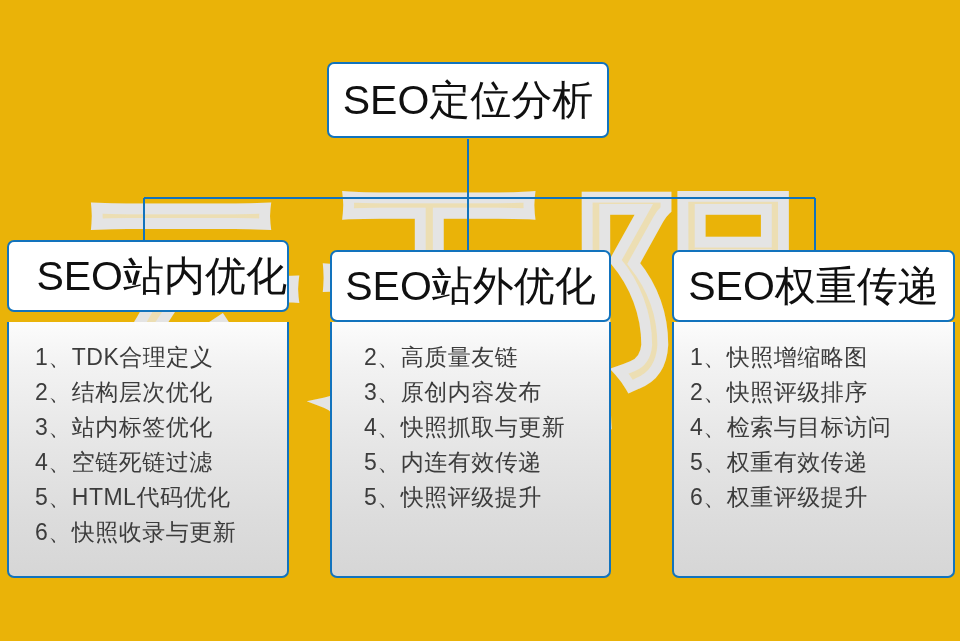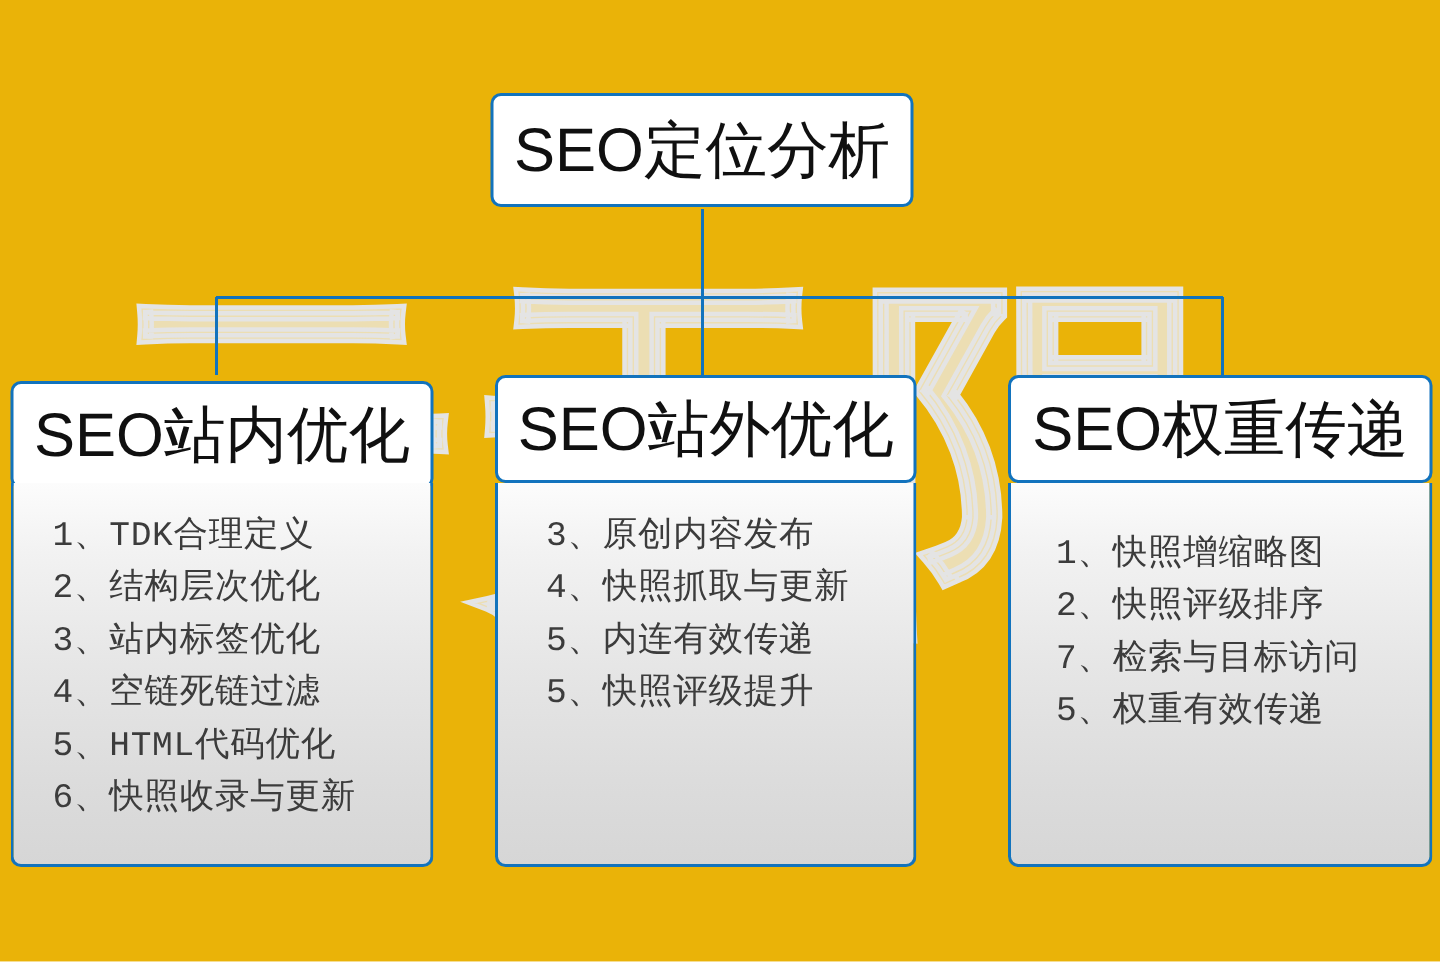--- a/index.html
+++ b/index.html
@@ -87,21 +87,21 @@
   #root-box {
     left: 327px;
     top: 62px;
     width: 282px;
     height: 76px;
   }
 
   .col-head {
     height: 72px;
   }
-  #head-0 { left: 7px;   top: 254px; width: 282px; }
+  #head-0 { left: 7px;   top: 240px; width: 282px; justify-content: flex-end; }
   #head-1 { left: 330px; top: 250px; width: 281px; }
   #head-2 { left: 672px; top: 250px; width: 283px; }
 
   .col-body {
     position: absolute;
     box-sizing: border-box;
     border: 2px solid #1273bd;
     border-top: none;
     border-radius: 0 0 7px 7px;
     background: linear-gradient(180deg,
@@ -117,35 +117,34 @@
     justify-content: flex-start;
   }
   #body-0 { left: 7px;   top: 322px; width: 282px; height: 256px; }
   #body-1 { left: 330px; top: 322px; width: 281px; height: 256px; }
   #body-2 { left: 672px; top: 322px; width: 283px; height: 256px; }
 
   .bullet-list {
     list-style: none;
     margin: 0;
     padding: 0;
-    font-family: Liberation Mono, monospace;
   }
   .bullet-item {
     font-size: 23px;
     color: #3c3c3c;
     line-height: 35px;
     white-space: nowrap;
     text-align: center;
     letter-spacing: .5px;
   }
   #body-0 .bullet-list { padding-left: 26px; text-align: left; }
   #body-0 .bullet-item { text-align: left; }
   #body-1 .bullet-list { padding-left: 32px; text-align: left; }
   #body-1 .bullet-item { text-align: left; }
-  #body-2 .bullet-list { padding-left: 30px; text-align: left; margin-top: 12px; }
+  #body-2 .bullet-list { padding-left: 16px; text-align: left; }
   #body-2 .bullet-item { text-align: left; }
 </style>
 </head>
 <body>
 
 <div id="stage">
 
   <svg class="watermark" viewBox="0 0 840 360" preserveAspectRatio="none">
     <text class="wm-fill" x="0" y="280">云无限</text>
     <text class="wm-text" x="0" y="280">云无限</text>
@@ -175,32 +174,34 @@
       <li class="bullet-item">5、HTML代码优化</li>
       <li class="bullet-item">6、快照收录与更新</li>
     </ul>
   </div>
 
   <div id="head-1" class="node-box col-head">
     <span class="node-title">SEO站外优化</span>
   </div>
   <div id="body-1" class="col-body">
     <ul class="bullet-list">
+      <li class="bullet-item">2、高质量友链</li>
       <li class="bullet-item">3、原创内容发布</li>
       <li class="bullet-item">4、快照抓取与更新</li>
       <li class="bullet-item">5、内连有效传递</li>
       <li class="bullet-item">5、快照评级提升</li>
     </ul>
   </div>
 
   <div id="head-2" class="node-box col-head">
     <span class="node-title">SEO权重传递</span>
   </div>
   <div id="body-2" class="col-body">
     <ul class="bullet-list">
       <li class="bullet-item">1、快照增缩略图</li>
       <li class="bullet-item">2、快照评级排序</li>
-      <li class="bullet-item">7、检索与目标访问</li>
+      <li class="bullet-item">4、检索与目标访问</li>
       <li class="bullet-item">5、权重有效传递</li>
+      <li class="bullet-item">6、权重评级提升</li>
     </ul>
   </div>
 
 </div>
 
 </body></html>

